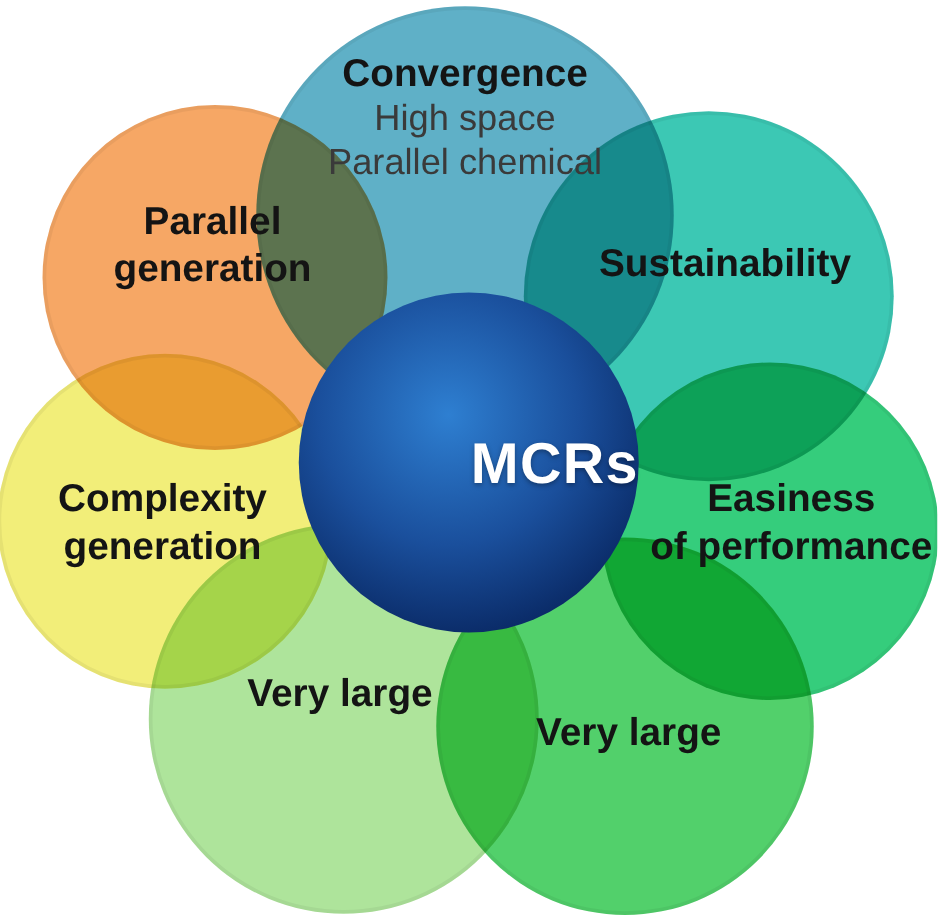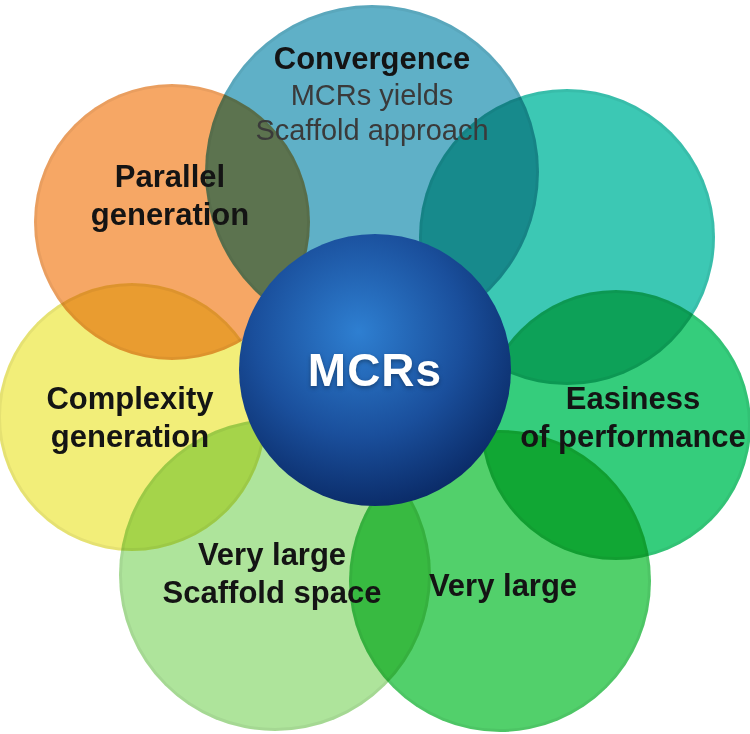--- a/index.html
+++ b/index.html
@@ -30,21 +30,21 @@
   .petal-chemical     { left: 349px; top: 430px; width: 302px; height: 302px; }
 
   .sphere {
     position: absolute;
     left: 239px; top: 234px;
     width: 272px; height: 272px;
     border-radius: 50%;
     background: radial-gradient(circle at 44% 36%, #2e7fd1 0%, #1a4f9c 45%, #0a2a66 78%, #051d4a 100%);
     display: flex;
     align-items: center;
-    justify-content: center;
+    justify-content: flex-end;
     z-index: 5;
   }
   .sphere-label {
     color: #ffffff;
     font-size: 46px;
     font-weight: bold;
     letter-spacing: 1px;
     text-shadow: 0 2px 4px rgba(0,0,0,0.35);
   }
 
@@ -84,42 +84,44 @@
   <div class="petal petal-easiness" style="background: rgb(53, 205, 124);"></div>
   <div class="petal petal-scaffold" style="background: rgb(174, 228, 155);"></div>
   <div class="petal petal-chemical" style="background: rgb(82, 208, 107);"></div>
 
   <div class="sphere">
     <div class="sphere-label">MCRs</div>
   </div>
 
   <div class="label label-convergence">
     <div class="title">Convergence</div>
-    <div class="sub">MCRs yields</div>
-    <div class="sub">Scaffold approach</div>
+    <div class="sub">High space</div>
+    <div class="sub">Parallel chemical</div>
   </div>
 
   <div class="label label-diversity">
     <div class="title">Parallel</div>
     <div class="title">generation</div>
   </div>
 
+  <div class="label label-sustainability">
+    <div class="title">Sustainability</div>
+  </div>
 
   <div class="label label-complexity">
     <div class="title">Complexity</div>
     <div class="title">generation</div>
   </div>
 
   <div class="label label-easiness">
     <div class="title">Easiness</div>
     <div class="title">of performance</div>
   </div>
 
   <div class="label label-scaffold">
     <div class="title">Very large</div>
-    <div class="title">Scaffold space</div>
   </div>
 
   <div class="label label-chemical">
     <div class="title">Very large</div>
   </div>
 
 </div>
 
 </body></html>

